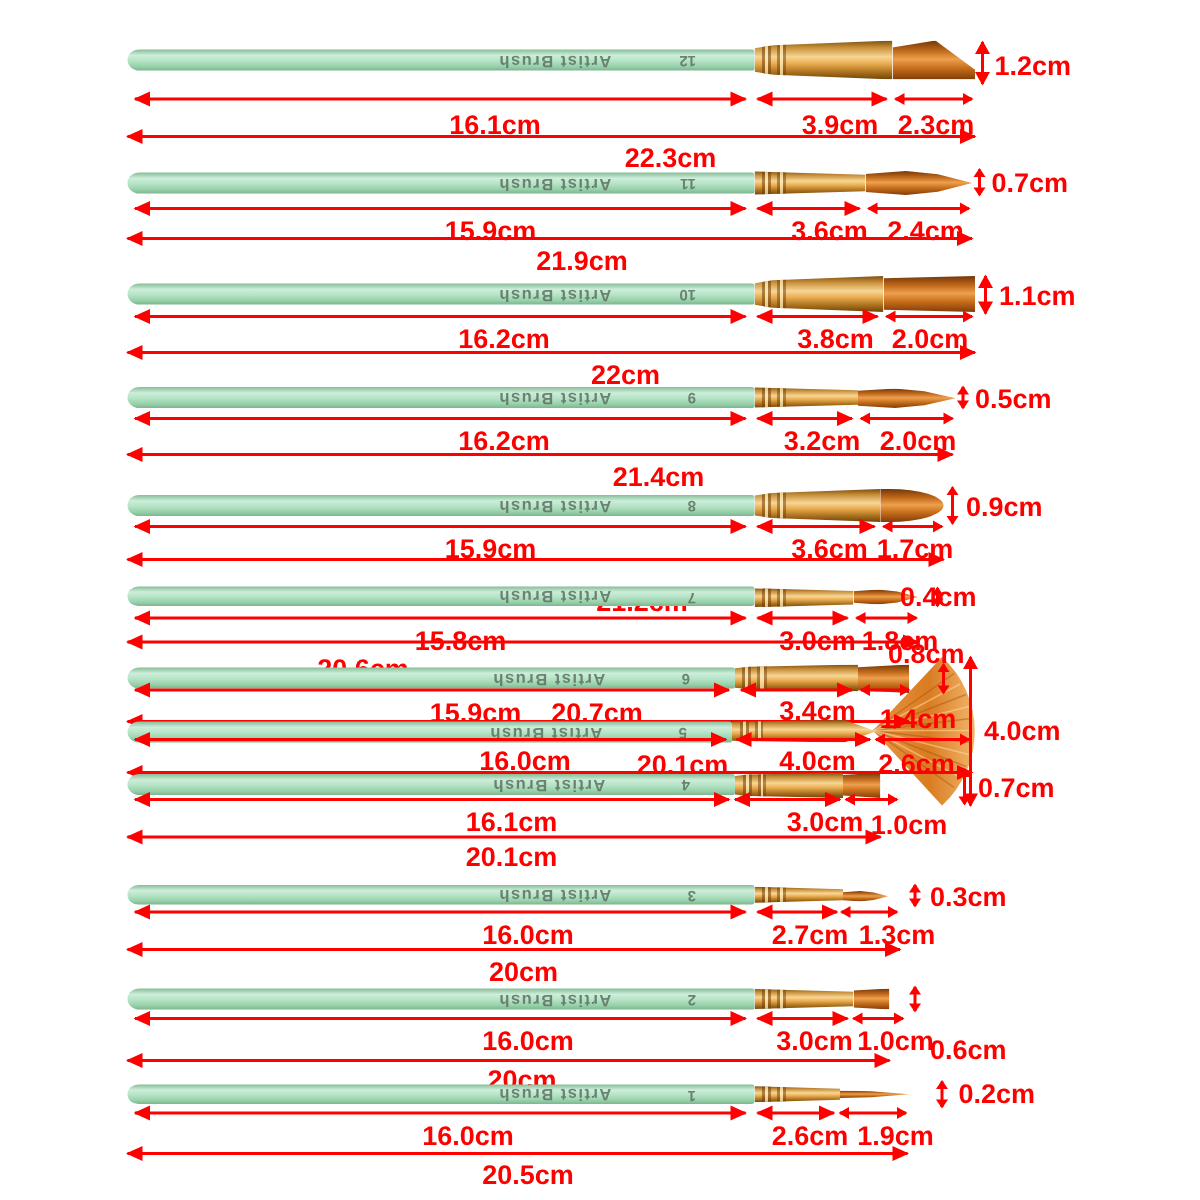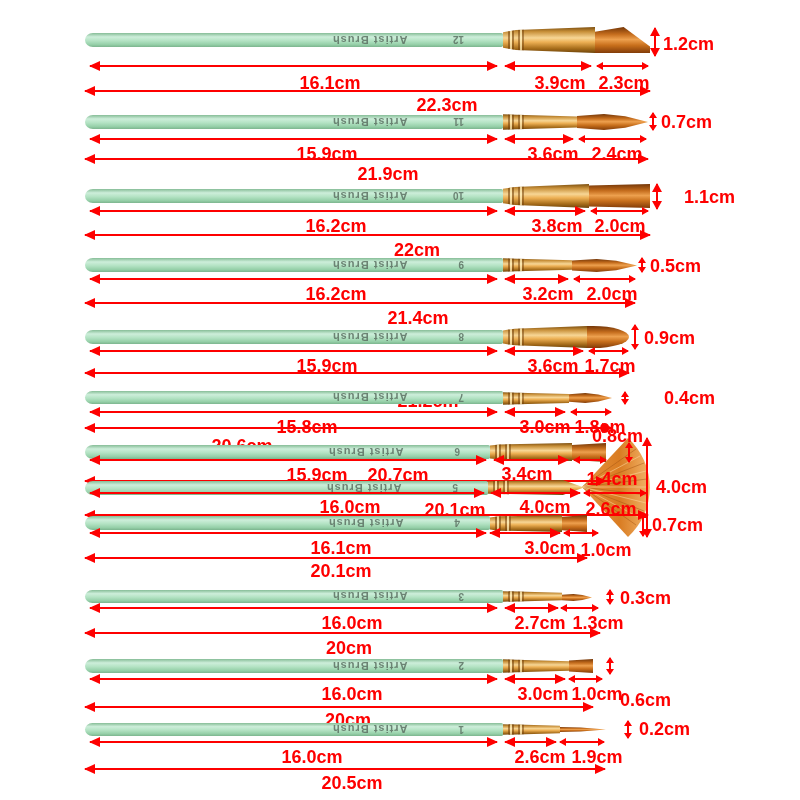--- a/index.html
+++ b/index.html
@@ -122,21 +122,21 @@
 
   <div class="g">
     <div class="handle" style="left:85px;top:189px;width:418px"></div>
     <div class="htext" style="left:332px;top:189px">
       <span class="num">10</span>
       <span class="brand">Artist Brush</span>
     </div>
     <div class="ferrule clip-wide" style="left:503px;top:184px;width:86px;height:24px"></div>
     <div class="bristle b-flat" style="left:589px;top:184px;width:61px;height:24px"></div>
     <div class="va" style="left:656px;top:184px;height:25px"></div>
-    <div class="lbl" style="left:684px;top:187px">1.1cm</div>
+    <div class="lbl" style="left:666px;top:187px">1.1cm</div>
     <div class="ha" style="left:90px;top:210px;width:407px"></div>
     <div class="ha" style="left:505px;top:210px;width:80px"></div>
     <div class="ha sm" style="left:591px;top:210px;width:57px"></div>
     <div class="lbl c" style="left:336px;top:216px">16.2cm</div>
     <div class="lbl c" style="left:557px;top:216px">3.8cm</div>
     <div class="lbl c" style="left:620px;top:216px">2.0cm</div>
     <div class="ha" style="left:85px;top:234px;width:565px"></div>
     <div class="lbl c" style="left:417px;top:240px">22cm</div>
   </div>
 
@@ -150,21 +150,21 @@
     <div class="bristle b-round" style="left:572px;top:259px;width:65px;height:13px"></div>
     <div class="va sm" style="left:641px;top:258px;height:14px"></div>
     <div class="lbl" style="left:650px;top:256px">0.5cm</div>
     <div class="ha" style="left:90px;top:278px;width:407px"></div>
     <div class="ha" style="left:505px;top:278px;width:63px"></div>
     <div class="ha sm" style="left:574px;top:278px;width:61px"></div>
     <div class="lbl c" style="left:336px;top:284px">16.2cm</div>
     <div class="lbl c" style="left:548px;top:284px">3.2cm</div>
     <div class="lbl c" style="left:612px;top:284px">2.0cm</div>
     <div class="ha" style="left:85px;top:302px;width:550px"></div>
-    <div class="lbl c" style="left:418px;top:308px">21.4cm</div>
+    <div class="lbl c" style="left:439px;top:308px">21.4cm</div>
   </div>
 
   <div class="g">
     <div class="handle" style="left:85px;top:330px;width:418px"></div>
     <div class="htext" style="left:332px;top:330px">
       <span class="num">8</span>
       <span class="brand">Artist Brush</span>
     </div>
     <div class="ferrule clip-wide" style="left:503px;top:326px;width:84px;height:22px"></div>
     <div class="bristle b-filbert" style="left:587px;top:326px;width:42px;height:22px"></div>
@@ -182,21 +182,21 @@
 
   <div class="g">
     <div class="handle" style="left:85px;top:391px;width:418px;height:13px"></div>
     <div class="htext" style="left:332px;top:391px;height:13px">
       <span class="num">7</span>
       <span class="brand">Artist Brush</span>
     </div>
     <div class="ferrule clip-taper" style="left:503px;top:392px;width:66px;height:13px"></div>
     <div class="bristle b-round" style="left:569px;top:393px;width:43px;height:10px"></div>
     <div class="va sm" style="left:624px;top:392px;height:12px"></div>
-    <div class="lbl" style="left:664px;top:388px">0.4cm</div>
+    <div class="lbl" style="left:600px;top:388px">0.4cm</div>
     <div class="ha" style="left:90px;top:411px;width:407px"></div>
     <div class="ha" style="left:505px;top:411px;width:60px"></div>
     <div class="ha sm" style="left:571px;top:411px;width:40px"></div>
     <div class="lbl c" style="left:307px;top:417px">15.8cm</div>
     <div class="lbl c" style="left:545px;top:417px">3.0cm</div>
     <div class="lbl c" style="left:600px;top:417px">1.8cm</div>
     <div class="ha" style="left:85px;top:427px;width:527px"></div>
     <div class="lbl c" style="left:242px;top:436px">20.6cm</div>
   </div>
 
@@ -207,21 +207,21 @@
       <span class="brand">Artist Brush</span>
     </div>
     <div class="ferrule clip-mid" style="left:490px;top:443px;width:82px;height:18px"></div>
     <div class="bristle b-flats" style="left:572px;top:443px;width:34px;height:19px"></div>
     <div class="lbl" style="left:592px;top:426px">0.8cm</div>
     <div class="va sm" style="left:628px;top:443px;height:19px"></div>
     <div class="ha" style="left:90px;top:459px;width:396px"></div>
     <div class="ha" style="left:494px;top:459px;width:74px"></div>
     <div class="ha sm" style="left:574px;top:459px;width:32px"></div>
     <div class="lbl c" style="left:317px;top:465px">15.9cm</div>
-    <div class="lbl c" style="left:527px;top:464px">3.4cm</div>
+    <div class="lbl c" style="left:545px;top:464px">3.4cm</div>
     <div class="lbl c" style="left:612px;top:469px">1.4cm</div>
     <div class="ha" style="left:85px;top:480px;width:521px"></div>
     <div class="lbl c" style="left:398px;top:465px">20.7cm</div>
   </div>
 
   <div class="g">
     <div class="handle" style="left:85px;top:481px;width:403px"></div>
     <div class="htext" style="left:326px;top:481px">
       <span class="num">5</span>
       <span class="brand">Artist Brush</span>

